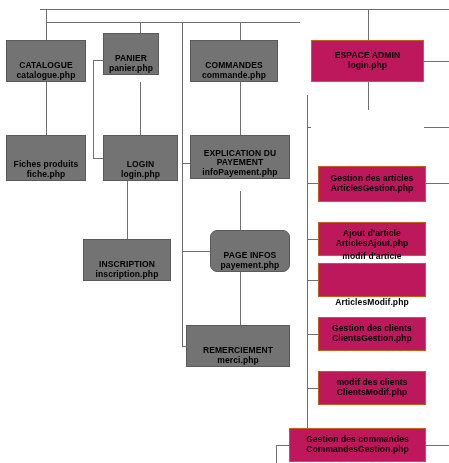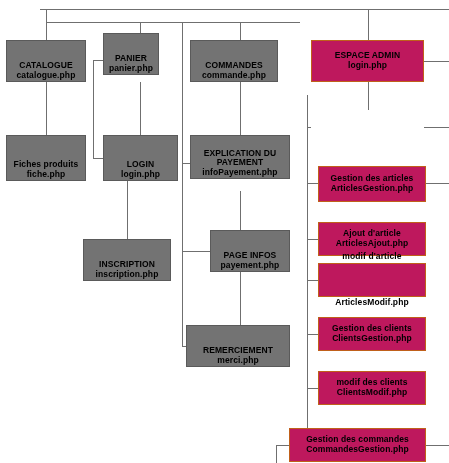--- a/index.html
+++ b/index.html
@@ -160,21 +160,21 @@
   <div class="node orange" style="left:318px;top:222px;width:108px;height:34px;">
     <div class="l1">Ajout d'article</div>
     <div class="l2">ArticlesAjout.php</div>
   </div>
 
   <div class="node gray" style="left:83px;top:239px;width:88px;height:42px;">
     <div class="l1">INSCRIPTION</div>
     <div class="l2">inscription.php</div>
   </div>
 
-  <div class="node gray" style="left:210px;top:230px;width:80px;height:42px;">
+  <div class="node gray" style="left:210px;top:230px;width:80px;height:42px;border-radius:7px;">
     <div class="l1">PAGE INFOS</div>
     <div class="l2">payement.php</div>
   </div>
 
   <div class="node orange" style="left:318px;top:263px;width:108px;height:34px;gap:36px;">
     <div class="l1">modif d'article</div>
     <div class="l2">ArticlesModif.php</div>
   </div>
 
   <div class="node orange" style="left:318px;top:317px;width:108px;height:34px;">

